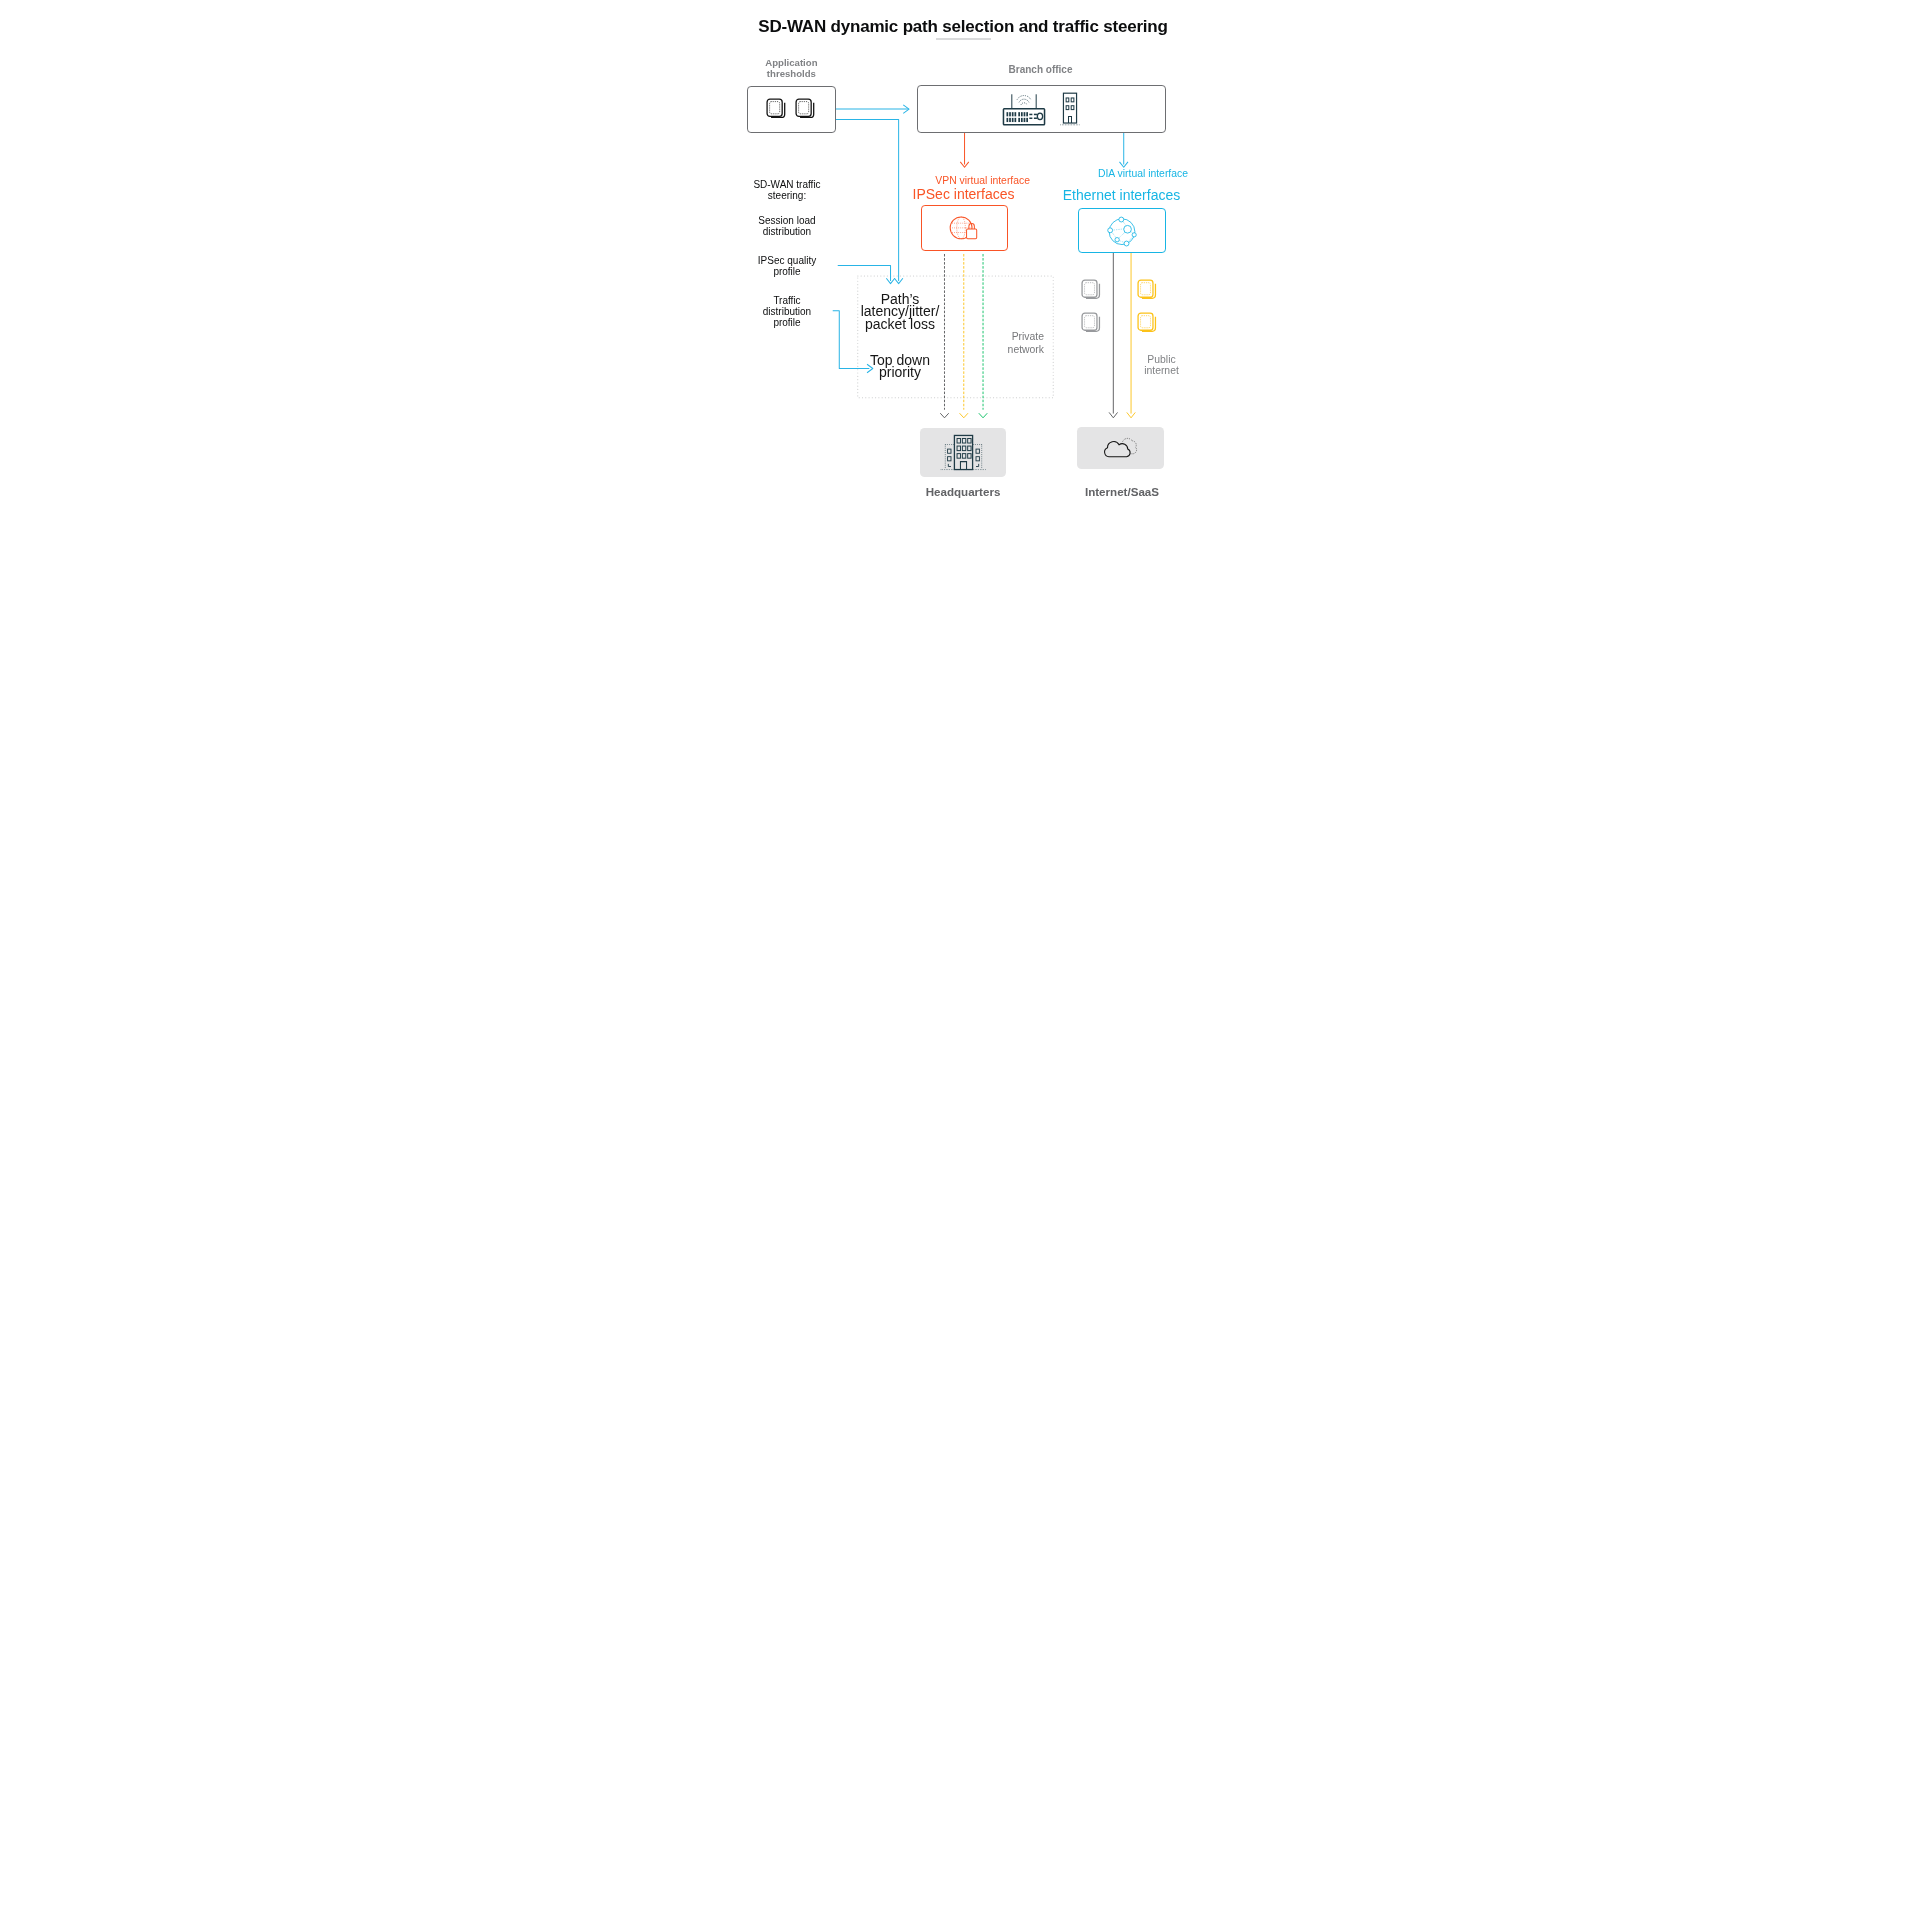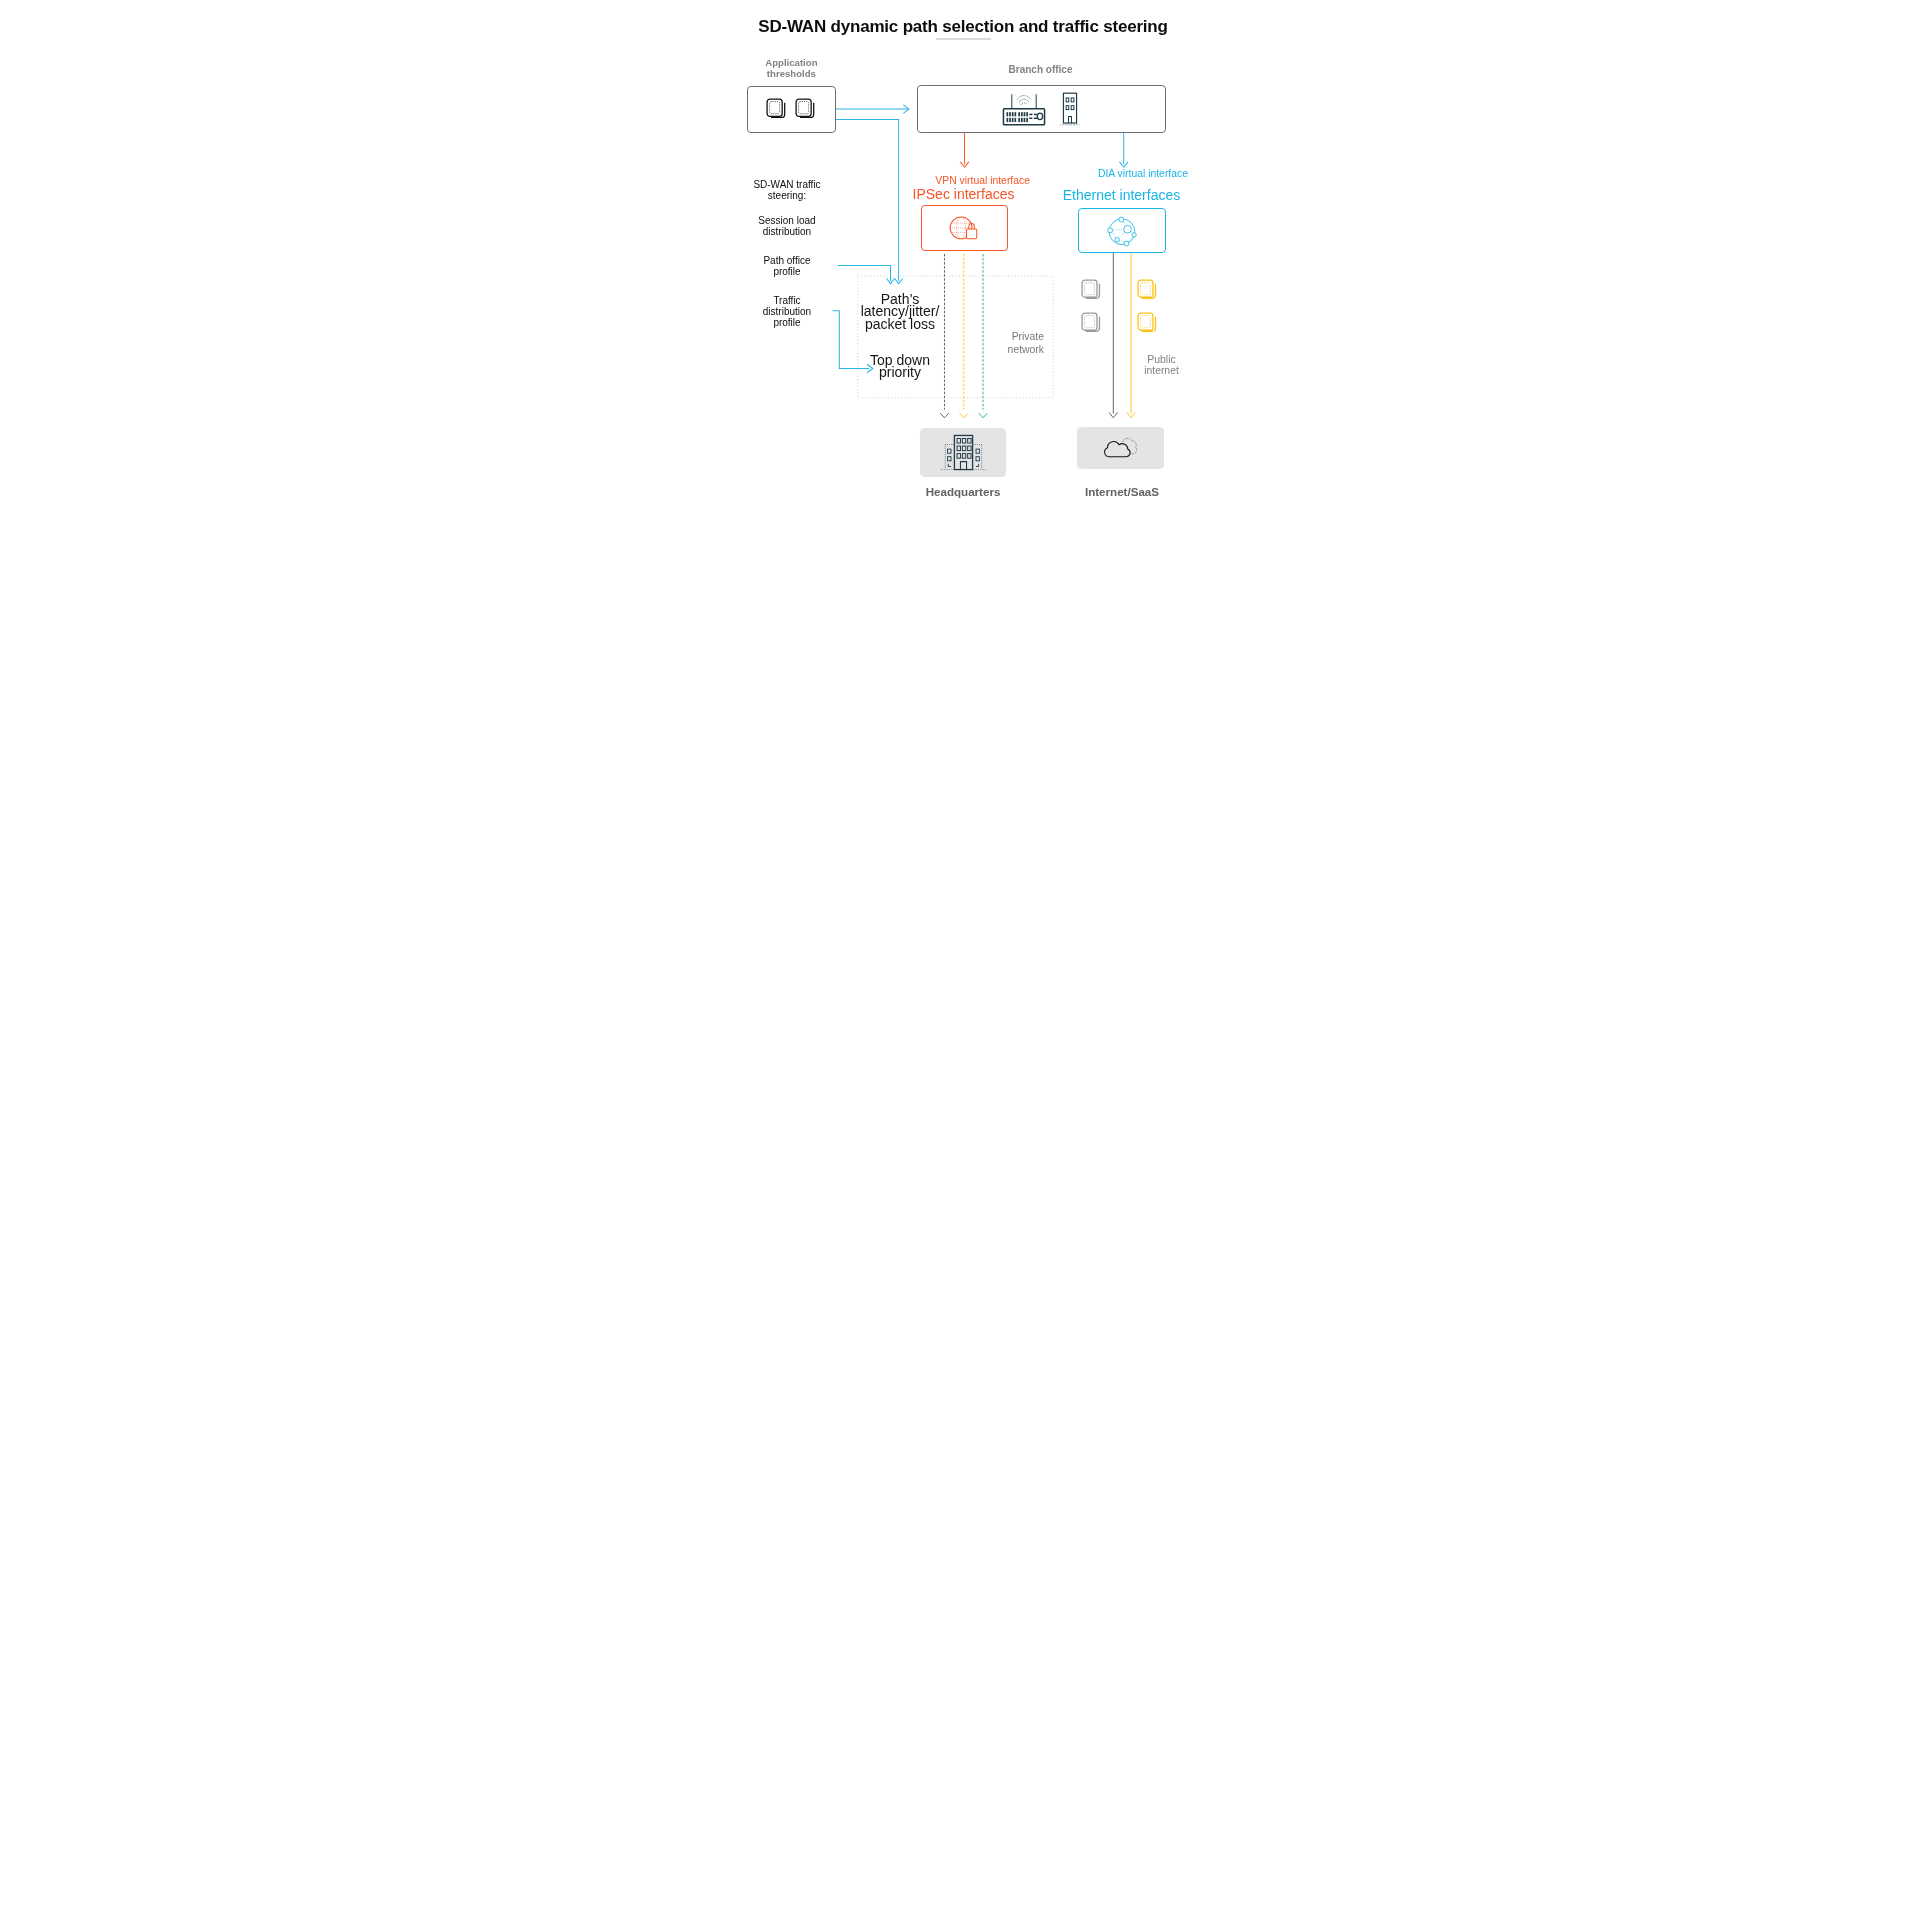--- a/index.html
+++ b/index.html
@@ -155,21 +155,21 @@
 
   <div class="abs steer" style="left:7px;top:179px;">
     <span style="display:block">SD-WAN traffic</span>
     <span style="display:block">steering:</span>
   </div>
   <div class="abs steer" style="left:7px;top:215px;">
     <span style="display:block">Session load</span>
     <span style="display:block">distribution</span>
   </div>
   <div class="abs steer" style="left:7px;top:255px;">
-    <span style="display:block">Path office</span>
+    <span style="display:block">IPSec quality</span>
     <span style="display:block">profile</span>
   </div>
   <div class="abs steer" style="left:7px;top:295px;">
     <span style="display:block">Traffic</span>
     <span style="display:block">distribution</span>
     <span style="display:block">profile</span>
   </div>
 
   <div class="abs iface-title vpn-c" style="left:175px;top:175px;width:133px;">VPN virtual interface</div>
   <div class="abs iface-sub vpn-c" style="left:175px;top:189px;width:133px;">IPSec interfaces</div>

